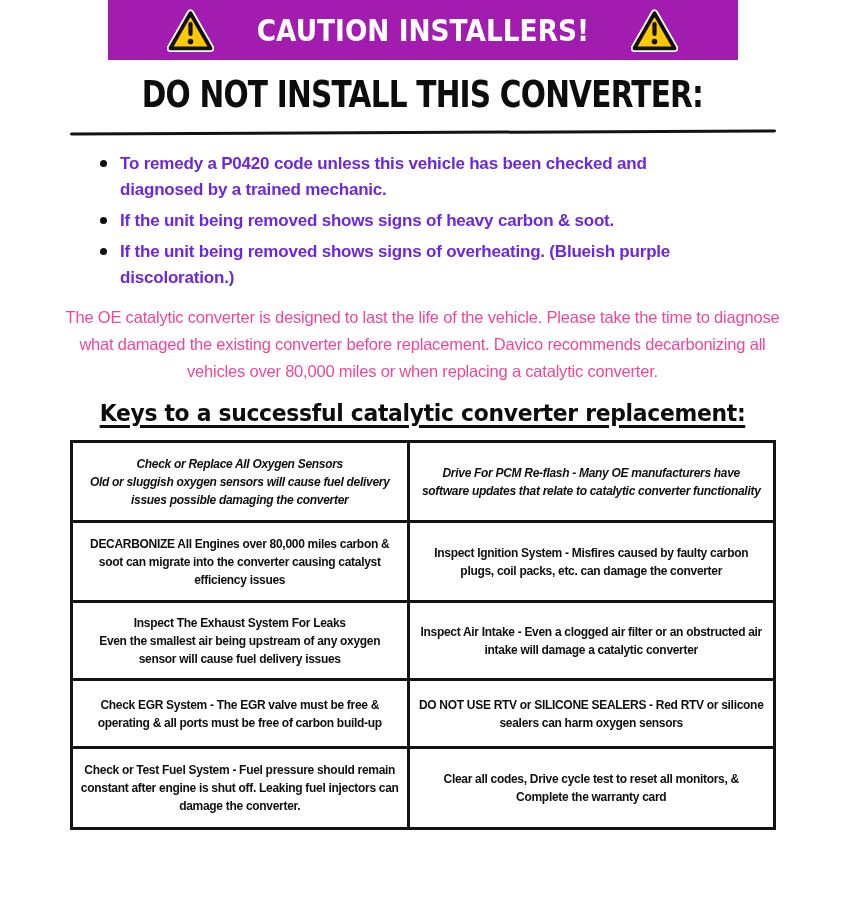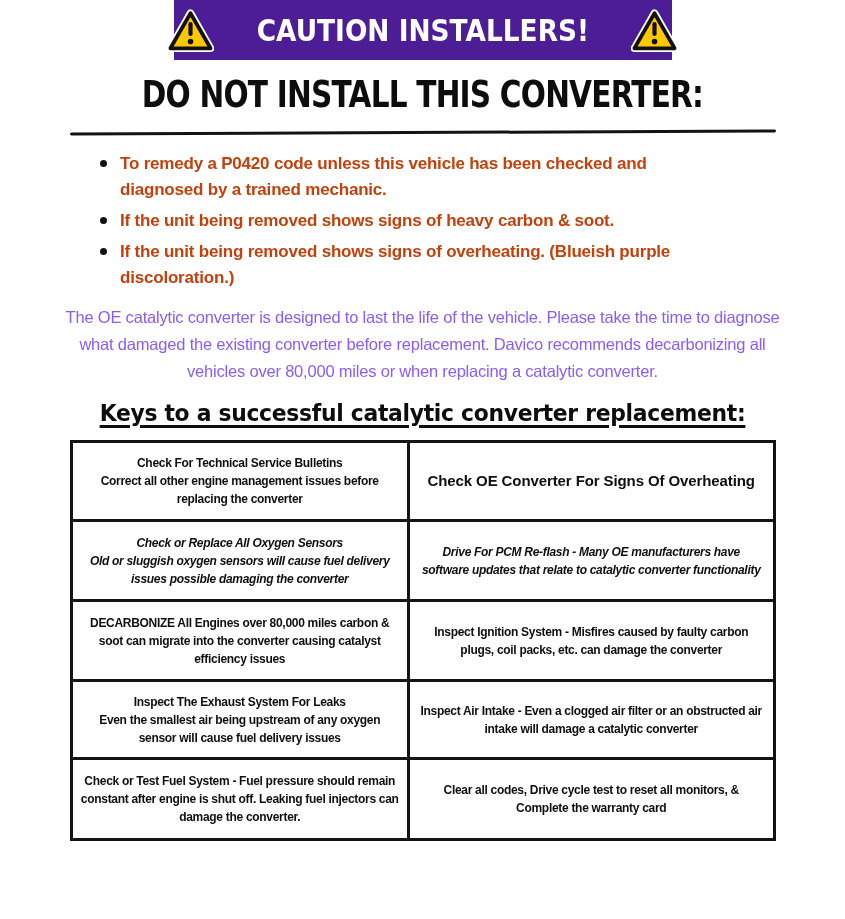--- a/index.html
+++ b/index.html
@@ -1,22 +1,22 @@
 <!DOCTYPE html>
 <html><head>
 <meta charset="utf-8">
 <style>
   * { margin:0; padding:0; box-sizing:border-box; }
   html,body { width:845px; height:919px; background:#ffffff; overflow:hidden; }
   body { font-family:"Liberation Sans", sans-serif; color:#111; }
 
   
   .banner {
-    width:498px; height:60px; margin:0 auto;
-    background:#4c1d95;
+    width:630px; height:60px; margin:0 auto;
+    background:#a21caf;
     display:flex; align-items:center; justify-content:center; gap:20px;
   }
   .banner-title {
     color:#ffffff; font-family:"DejaVu Sans", sans-serif;
     font-weight:bold; font-size:30px; letter-spacing:0px;
     transform:scaleX(0.88); transform-origin:center; white-space:nowrap;
   }
   .warn-icon { width:47px; height:43px; flex:0 0 auto; }
 
   
@@ -31,28 +31,28 @@
     width:706px; height:3px; background:#131313; margin:13px auto 0;
     transform:rotate(-0.25deg); border-radius:2px;
   }
 
   
   .warnings { margin:17px 0 0 100px; width:700px; list-style:none; }
   .warnings li { display:flex; gap:13px; margin-bottom:5px; }
   .bullet-dot { width:7px; height:7px; border-radius:50%; background:#111; margin-top:9px; flex:0 0 auto; }
   .warning-text {
     font-weight:bold; font-size:17px; line-height:26px;
-    letter-spacing:-0.2px; white-space:pre-line; color:#c2410c;
+    letter-spacing:-0.2px; white-space:pre-line; color:#6d28d9;
   }
 
   
   .note {
     max-width:840px; margin:13px auto 0; text-align:center;
     font-size:16.5px; line-height:27px; letter-spacing:-0.2px;
-    color:#8b5cf6; white-space:pre-line;
+    color:#ec4899; white-space:pre-line;
   }
 
   
   .keys-heading {
     margin-top:15px; text-align:center;
     font-family:"DejaVu Sans", sans-serif; font-weight:bold;
     font-size:23px; letter-spacing:-0.3px; color:#0d0d0d;
     text-decoration:underline; text-decoration-thickness:2.5px; text-underline-offset:4px;
     transform:scaleX(0.95); transform-origin:center;
   }
@@ -122,37 +122,36 @@
 vehicles over 80,000 miles or when replacing a catalytic converter.</p>
 
 <div class="keys-heading">Keys to a successful catalytic converter replacement:</div>
 
 <table class="keys-table">
   <colgroup>
       <col class="c-left">
       <col class="c-right">
     </colgroup>
   <tbody>
-    <tr class="r1">
-      <td>Check For Technical Service Bulletins
-Correct all other engine management issues before replacing the converter</td>
-      <td class="big">Check OE Converter For Signs Of Overheating</td>
-    </tr>
     <tr class="r2">
       <td>Check or Replace All Oxygen Sensors
 Old or sluggish oxygen sensors will cause fuel delivery issues possible damaging the converter</td>
       <td>Drive For PCM Re-flash - Many OE manufacturers have software updates that relate to catalytic converter functionality</td>
     </tr>
     <tr class="r3">
       <td>DECARBONIZE All Engines over 80,000 miles carbon &amp; soot can migrate into the converter causing catalyst efficiency issues</td>
       <td>Inspect Ignition System - Misfires caused by faulty carbon plugs, coil packs, etc. can damage the converter</td>
     </tr>
     <tr class="r4">
       <td>Inspect The Exhaust System For Leaks
 Even the smallest air being upstream of any oxygen sensor will cause fuel delivery issues</td>
       <td>Inspect Air Intake - Even a clogged air filter or an obstructed air intake will damage a catalytic converter</td>
     </tr>
+    <tr class="r5">
+      <td>Check EGR System - The EGR valve must be free &amp; operating &amp; all ports must be free of carbon build-up</td>
+      <td>DO NOT USE RTV or SILICONE SEALERS - Red RTV or silicone sealers can harm oxygen sensors</td>
+    </tr>
     <tr class="r6">
       <td>Check or Test Fuel System - Fuel pressure should remain constant after engine is shut off.  Leaking fuel injectors can damage the converter.</td>
       <td>Clear all codes,  Drive cycle test to reset all monitors, &amp; Complete the warranty card</td>
     </tr>
   </tbody>
 </table>
 
 </body></html>

